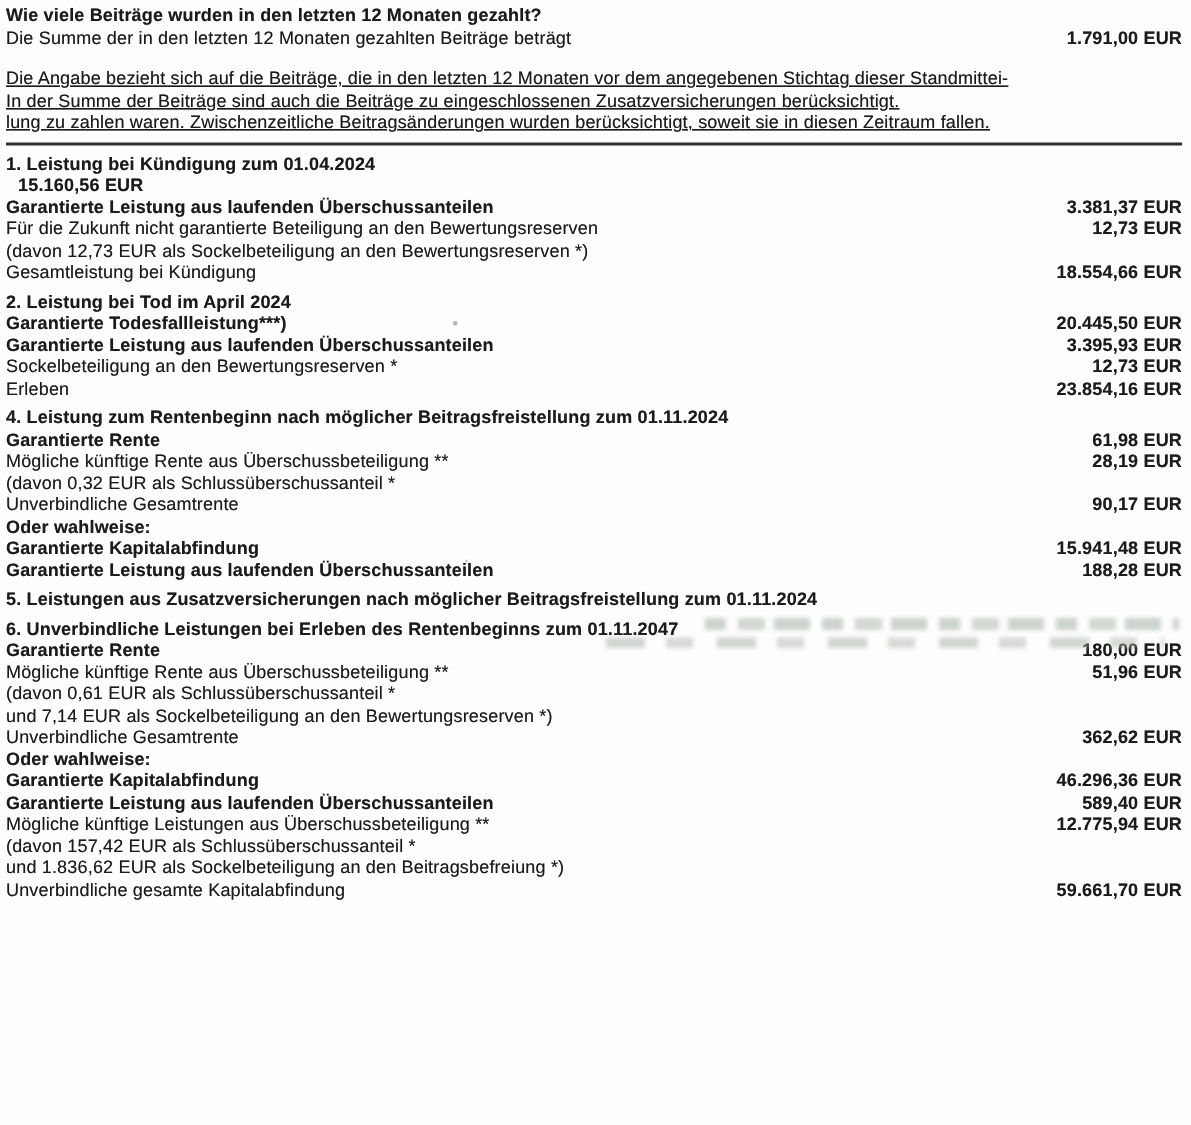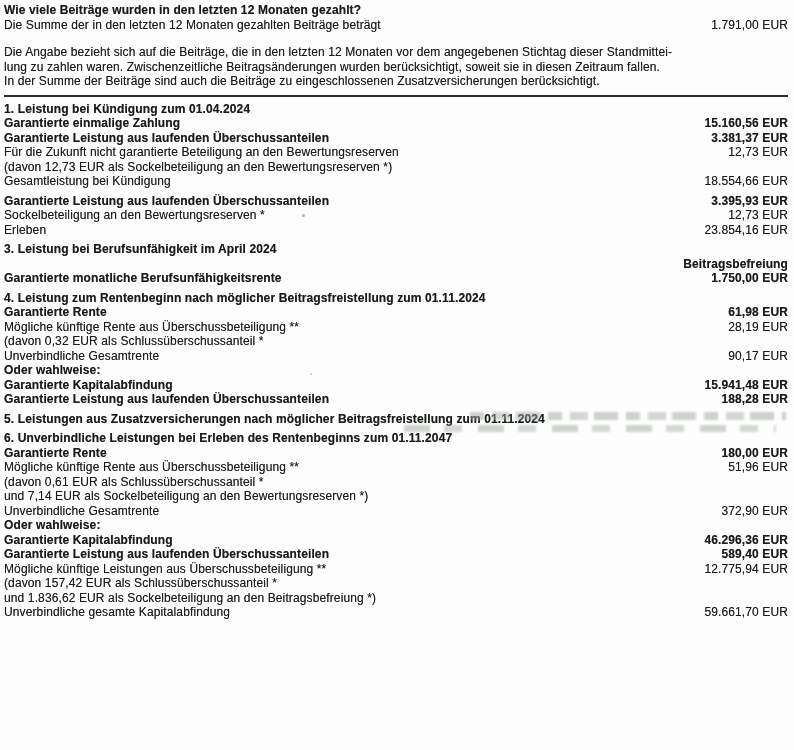--- a/index.html
+++ b/index.html
@@ -15,23 +15,23 @@
   }
   .page {
     position:relative;
     width:794px; height:750px;
     padding:3px 6px 0 4px;
     overflow:hidden;
   }
   .line { white-space:pre; }
   .row { display:flex; justify-content:space-between; align-items:center;gap:22px; }
   .lbl { white-space:pre; }
-  .val { white-space:pre; text-align:right; padding-left:8px; }
+  .val { white-space:pre; text-align:right; padding-left:8px;font-weight:bold; }
   .bold { font-weight:bold; }
-  .para { margin-top:13px; }
+  .para { margin-top:13px;text-decoration:underline; }
   .divider {
     margin-top:6px;
     height:0;
     border-top:2.5px solid var(--rule-color,#2e2e2e);
   }
   .section { margin-top:5px; }
   
   .smudge { position:absolute; filter:blur(1.3px); opacity:0.5; pointer-events:none; }
   .smudge-1 {
     left:470px; top:412px; width:316px; height:8px;
@@ -57,77 +57,70 @@
 
   <div class="intro">
     <div class="line bold">Wie viele Beiträge wurden in den letzten 12 Monaten gezahlt?</div>
     <div class="row">
       <span class="lbl">Die Summe der in den letzten 12 Monaten gezahlten Beiträge beträgt</span>
       <span class="val">1.791,00 EUR</span>
     </div>
 
     <div class="para">
       <div class="line">Die Angabe bezieht sich auf die Beiträge, die in den letzten 12 Monaten vor dem angegebenen Stichtag dieser Standmittei-</div>
+      <div class="line">In der Summe der Beiträge sind auch die Beiträge zu eingeschlossenen Zusatzversicherungen berücksichtigt.</div>
       <div class="line">lung zu zahlen waren. Zwischenzeitliche Beitragsänderungen wurden berücksichtigt, soweit sie in diesen Zeitraum fallen.</div>
-      <div class="line">In der Summe der Beiträge sind auch die Beiträge zu eingeschlossenen Zusatzversicherungen berücksichtigt.</div>
     </div>
   </div>
 
   <div class="divider"></div>
 
   <div id="sections">
       <div class="section">
         <div class="line bold">1. Leistung bei Kündigung zum 01.04.2024</div>
         <div class="row bold">
-          <span class="lbl">Garantierte einmalige Zahlung</span>
           <span class="val">15.160,56 EUR</span>
         </div>
         <div class="row bold">
           <span class="lbl">Garantierte Leistung aus laufenden Überschussanteilen</span>
           <span class="val">3.381,37 EUR</span>
         </div>
         <div class="row">
           <span class="lbl">Für die Zukunft nicht garantierte Beteiligung an den Bewertungsreserven</span>
           <span class="val">12,73 EUR</span>
         </div>
         <div class="row">
           <span class="lbl">(davon 12,73 EUR als Sockelbeteiligung an den Bewertungsreserven *)</span>
           <span class="val"></span>
         </div>
         <div class="row">
           <span class="lbl">Gesamtleistung bei Kündigung</span>
           <span class="val">18.554,66 EUR</span>
         </div>
       </div>
       <div class="section">
+        <div class="line bold">2. Leistung bei Tod im April 2024</div>
+        <div class="row bold">
+          <span class="lbl">Garantierte Todesfallleistung***)</span>
+          <span class="val">20.445,50 EUR</span>
+        </div>
         <div class="row bold">
           <span class="lbl">Garantierte Leistung aus laufenden Überschussanteilen</span>
           <span class="val">3.395,93 EUR</span>
         </div>
         <div class="row">
           <span class="lbl">Sockelbeteiligung an den Bewertungsreserven *</span>
           <span class="val">12,73 EUR</span>
         </div>
         <div class="row">
           <span class="lbl">Erleben</span>
           <span class="val">23.854,16 EUR</span>
         </div>
       </div>
       <div class="section">
-        <div class="line bold">3. Leistung bei Berufsunfähigkeit im April 2024</div>
-        <div class="row bold">
-          <span class="lbl"></span>
-          <span class="val">Beitragsbefreiung</span>
-        </div>
-        <div class="row bold">
-          <span class="lbl">Garantierte monatliche Berufsunfähigkeitsrente</span>
-          <span class="val">1.750,00 EUR</span>
-        </div>
-      </div>
-      <div class="section">
         <div class="line bold">4. Leistung zum Rentenbeginn nach möglicher Beitragsfreistellung zum 01.11.2024</div>
         <div class="row bold">
           <span class="lbl">Garantierte Rente</span>
           <span class="val">61,98 EUR</span>
         </div>
         <div class="row">
           <span class="lbl">Mögliche künftige Rente aus Überschussbeteiligung **</span>
           <span class="val">28,19 EUR</span>
         </div>
         <div class="row">
@@ -167,21 +160,21 @@
         <div class="row">
           <span class="lbl">(davon 0,61 EUR als Schlussüberschussanteil *</span>
           <span class="val"></span>
         </div>
         <div class="row">
           <span class="lbl">und 7,14 EUR als Sockelbeteiligung an den Bewertungsreserven *)</span>
           <span class="val"></span>
         </div>
         <div class="row">
           <span class="lbl">Unverbindliche Gesamtrente</span>
-          <span class="val">372,90 EUR</span>
+          <span class="val">362,62 EUR</span>
         </div>
         <div class="row bold">
           <span class="lbl">Oder wahlweise:</span>
           <span class="val"></span>
         </div>
         <div class="row bold">
           <span class="lbl">Garantierte Kapitalabfindung</span>
           <span class="val">46.296,36 EUR</span>
         </div>
         <div class="row bold">

